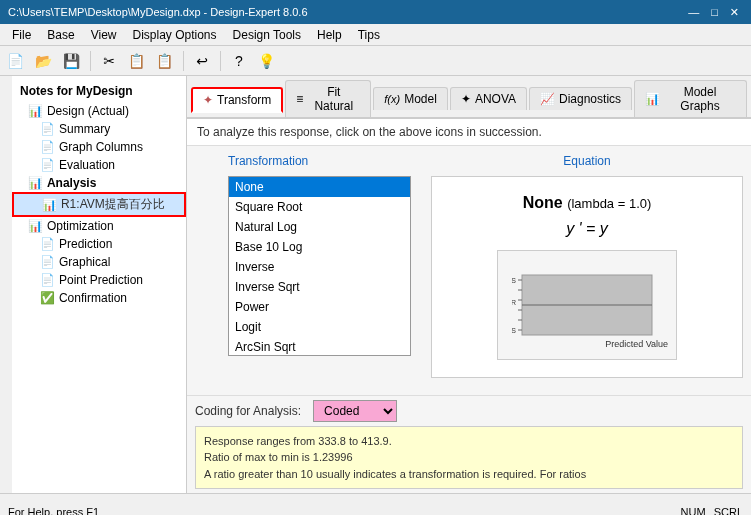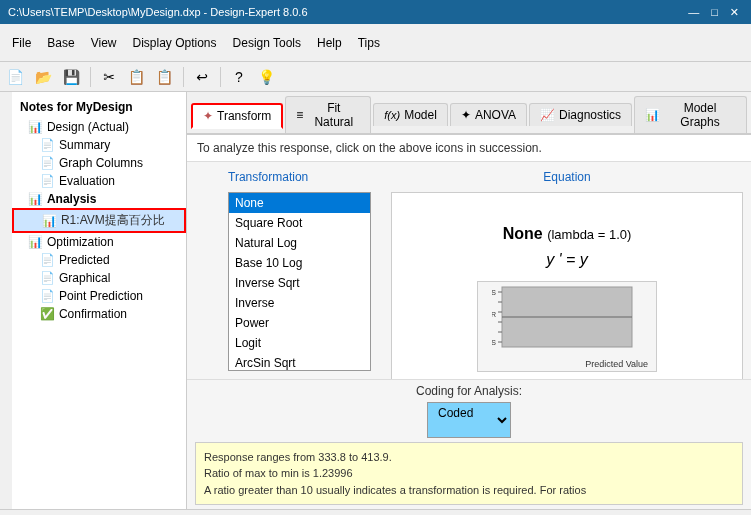--- a/index.html
+++ b/index.html
@@ -5,21 +5,21 @@
     * { box-sizing: border-box; margin: 0; padding: 0; }
     body { font-family: 'Segoe UI', Tahoma, Geneva, Verdana, sans-serif; font-size: 12px; background: #f0f0f0; width: 751px; height: 515px; overflow: hidden; }
 
     
     .title-bar { background: #1a6496; color: white; padding: 4px 8px; display: flex; justify-content: space-between; align-items: center; height: 24px; }
     .title-bar-text { font-size: 11px; }
     .title-bar-buttons { display: flex; gap: 4px; }
     .title-btn { background: none; border: none; color: white; cursor: pointer; font-size: 11px; padding: 0 4px; }
 
     
-    .menu-bar { background: #f0f0f0; border-bottom: 1px solid #ccc; display: flex; align-items: center; height: 38px; padding: 0 4px; }
+    .menu-bar { background: #f0f0f0; border-bottom: 1px solid #ccc; display: flex; align-items: center; height: 22px; padding: 0 4px; }
     .menu-item { padding: 2px 8px; cursor: pointer; font-size: 12px; }
 
     
     .toolbar { background: #f0f0f0; border-bottom: 1px solid #ccc; display: flex; align-items: center; height: 30px; padding: 2px 4px; gap: 4px; }
     .toolbar-btn { background: #f0f0f0; border: 1px solid transparent; padding: 2px 4px; cursor: pointer; display: flex; align-items: center; justify-content: center; font-size: 14px; height: 24px; width: 24px; }
     .toolbar-sep { width: 1px; height: 20px; background: #ccc; margin: 0 2px; }
 
     
     .main-layout { display: flex; height: calc(515px - 24px - 22px - 30px - 22px); }
 
@@ -52,29 +52,29 @@
     
     .transform-panel { width: 200px; display: flex; flex-direction: column; gap: 4px; }
     .panel-label { font-size: 12px; color: #1565c0; font-weight: normal; margin-bottom: 4px; }
     .listbox { border: 1px solid #999; background: white; height: 180px; overflow-y: auto; }
     .list-item { padding: 3px 6px; cursor: pointer; font-size: 12px; }
     .list-item.selected { background: #0078d7; color: white; }
 
     
     .equation-panel { flex: 1; display: flex; flex-direction: column; align-items: center; }
     .eq-label { font-size: 12px; color: #1565c0; margin-bottom: 8px; }
-    .eq-box { border: 1px solid #ccc; background: white; width: 352px; min-height: 200px; display: flex; flex-direction: column; align-items: center; padding: 32px; }
+    .eq-box { border: 1px solid #ccc; background: white; width: 312px; min-height: 200px; display: flex; flex-direction: column; align-items: center; padding: 17px; }
     .eq-title { font-size: 16px; font-weight: bold; margin-bottom: 8px; }
     .eq-formula { font-size: 16px; margin-bottom: 12px; font-style: italic; }
     .typical-text { font-size: 13px; color: #333; margin-top: 4px; }
 
     
-    .bottom-row { background: #f5f5f5; padding: 4px 8px; display: flex; align-items: center; gap: 4px; border-top: 1px solid #ddd; flex-direction: column; }
+    .bottom-row { background: #f5f5f5; padding: 4px 8px; display: flex; align-items: center; gap: 12px; border-top: 1px solid #ddd; }
     .coding-label { font-size: 12px; color: #333; }
-    .coding-select { padding: 2px 20px 16px 6px; border: 1px solid #999; font-size: 12px; background: #7dd3fc; cursor: pointer; appearance: auto; }
+    .coding-select { padding: 2px 20px 2px 6px; border: 1px solid #999; font-size: 12px; background: #f9a8d4; cursor: pointer; appearance: auto; }
 
     
     .info-box { background: #ffffd0; border: 1px solid #ccc; margin: 0 8px 4px 8px; padding: 6px 8px; font-size: 11px; color: #333; line-height: 1.5; }
 
     .notes-label { font-size: 12px; font-weight: bold; padding: 4px 8px; }
   </style>
 </head>
 <body>
 
 <div class="title-bar">
@@ -141,21 +141,21 @@
       <span class="tree-icon">📊</span>
       <span>R1:AVM提高百分比</span>
     </div>
 
     <div class="tree-item tree-indent1">
       <span class="tree-icon">📊</span>
       <span>Optimization</span>
     </div>
     <div class="tree-item tree-indent2">
       <span class="tree-icon">📄</span>
-      <span>Predicted</span>
+      <span>Prediction</span>
     </div>
     <div class="tree-item tree-indent2">
       <span class="tree-icon">📄</span>
       <span>Graphical</span>
     </div>
     <div class="tree-item tree-indent2">
       <span class="tree-icon">📄</span>
       <span>Point Prediction</span>
     </div>
     <div class="tree-item tree-indent2">
@@ -199,22 +199,22 @@
 
     <div class="panels">
 
       <div class="transform-panel">
         <div class="panel-label">Transformation</div>
         <div class="listbox">
           <div class="list-item selected">None</div>
           <div class="list-item">Square Root</div>
           <div class="list-item">Natural Log</div>
           <div class="list-item">Base 10 Log</div>
+          <div class="list-item">Inverse</div>
           <div class="list-item">Inverse Sqrt</div>
-          <div class="list-item">Inverse</div>
           <div class="list-item">Power</div>
           <div class="list-item">Logit</div>
           <div class="list-item">ArcSin Sqrt</div>
         </div>
       </div>
 
       <div class="equation-panel">
         <div class="eq-label">Equation</div>
         <div class="eq-box">
           <div class="eq-title">
@@ -233,21 +233,21 @@
               <line x1="10" y1="20" x2="6" y2="20" stroke="#666" stroke-width="1"></line>
               <line x1="10" y1="30" x2="6" y2="30" stroke="#666" stroke-width="1"></line>
               <line x1="10" y1="40" x2="6" y2="40" stroke="#666" stroke-width="1"></line>
               <line x1="10" y1="50" x2="6" y2="50" stroke="#666" stroke-width="1"></line>
               <line x1="10" y1="60" x2="6" y2="60" stroke="#666" stroke-width="1"></line>
 
               <text x="4" y="13" font-size="7" fill="#333" text-anchor="end">S</text>
               <text x="4" y="35" font-size="7" fill="#333" text-anchor="end">R</text>
               <text x="4" y="63" font-size="7" fill="#333" text-anchor="end">S</text>
             </svg>
-            <span style="font-size:9px; color:#333; position:absolute; bottom:2px; right:8px;">Predicted Value</span>
+            <span style="font-size:9px; color:#333; position:absolute; bottom:10px; right:8px;">Predicted Value</span>
           </div>
 
         </div>
       </div>
     </div>
 
     <div class="bottom-row">
       <span class="coding-label">Coding for Analysis:</span>
       <select class="coding-select">
         <option>Coded</option>

